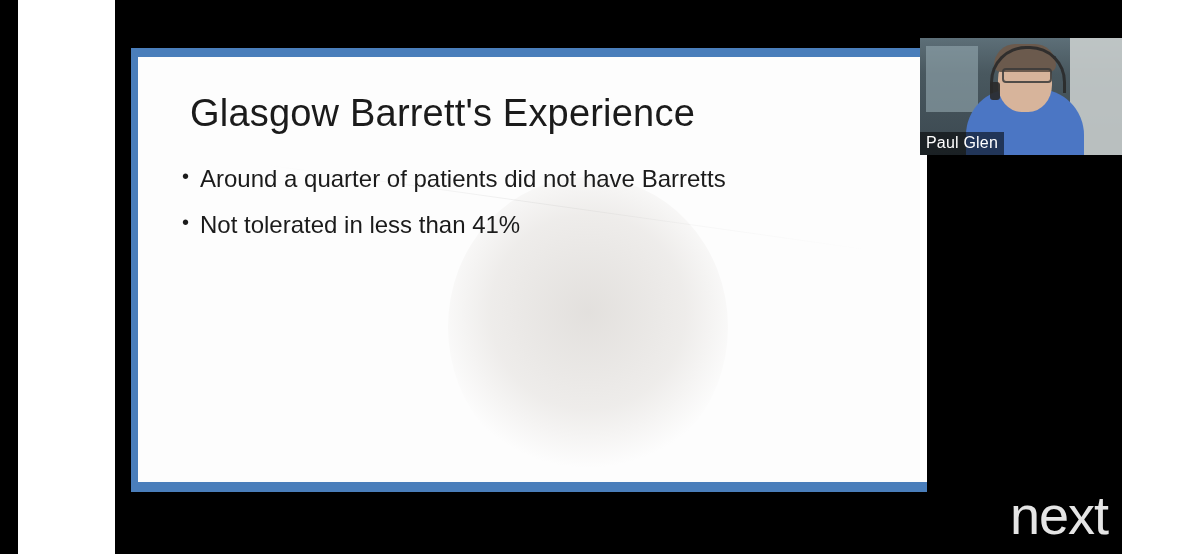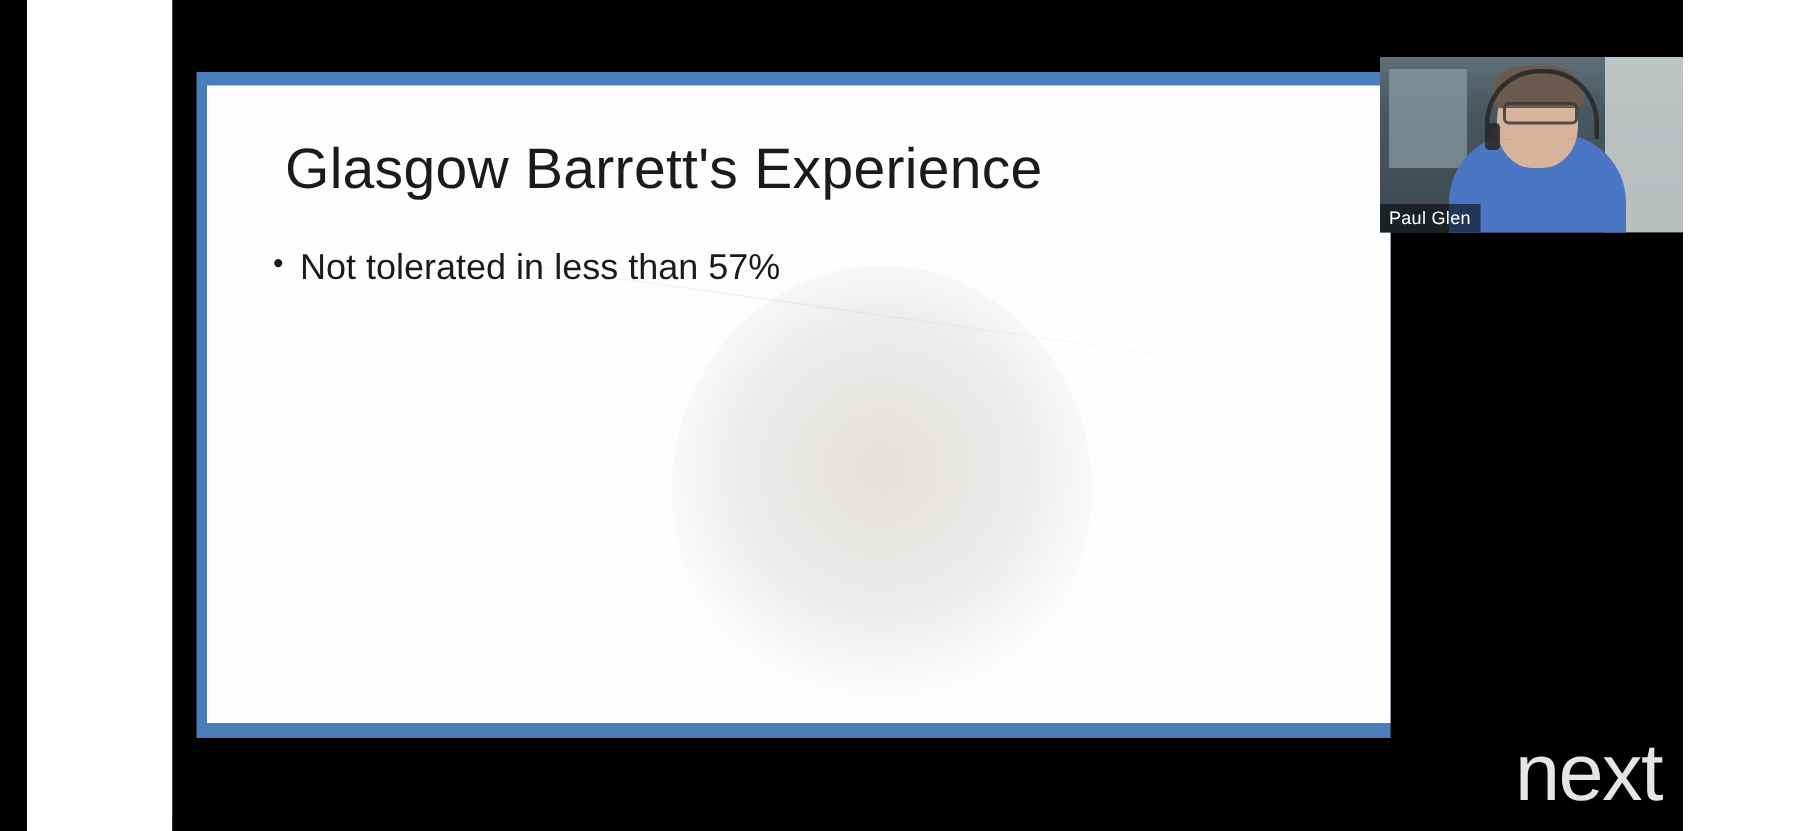--- a/index.html
+++ b/index.html
@@ -238,21 +238,21 @@
     height: 18px;
     background: #2a2a2a;
     border-radius: 3px;
     opacity: 0.9;
   }
   .vt-name {
     position: absolute;
     left: 0;
     bottom: 0;
     padding: 2px 6px 3px 6px;
-    font-size: 12px;
+    font-size: 16px;
     color: #ffffff;
     background: rgba(0,0,0,0.55);
     letter-spacing: 0.2px;
   }
 
   
   .bottom-strip {
     position: absolute;
     left: 0;
     bottom: 0;
@@ -272,21 +272,22 @@
   <div class="share-area">
 
     <div class="slide-frame">
       <div class="slide">
         <div class="slide-watermark"></div>
         <div class="slide-streak"></div>
 
         <div class="slide-title">Glasgow Barrett's Experience</div>
 
         <div class="bullets">
-          <p class="bullet-l1">Not tolerated in less than 57%</p>
+          <p class="bullet-l1">Around a quarter of patients did not have Barretts</p>
+          <p class="bullet-l1">Not tolerated in less than 41%</p>
 
         </div>
       </div>
     </div>
 
     <div class="video-thumb">
       <div class="vt-bg"></div>
       <div class="vt-window"></div>
       <div class="vt-wall-right"></div>
       <div class="vt-body"></div>

